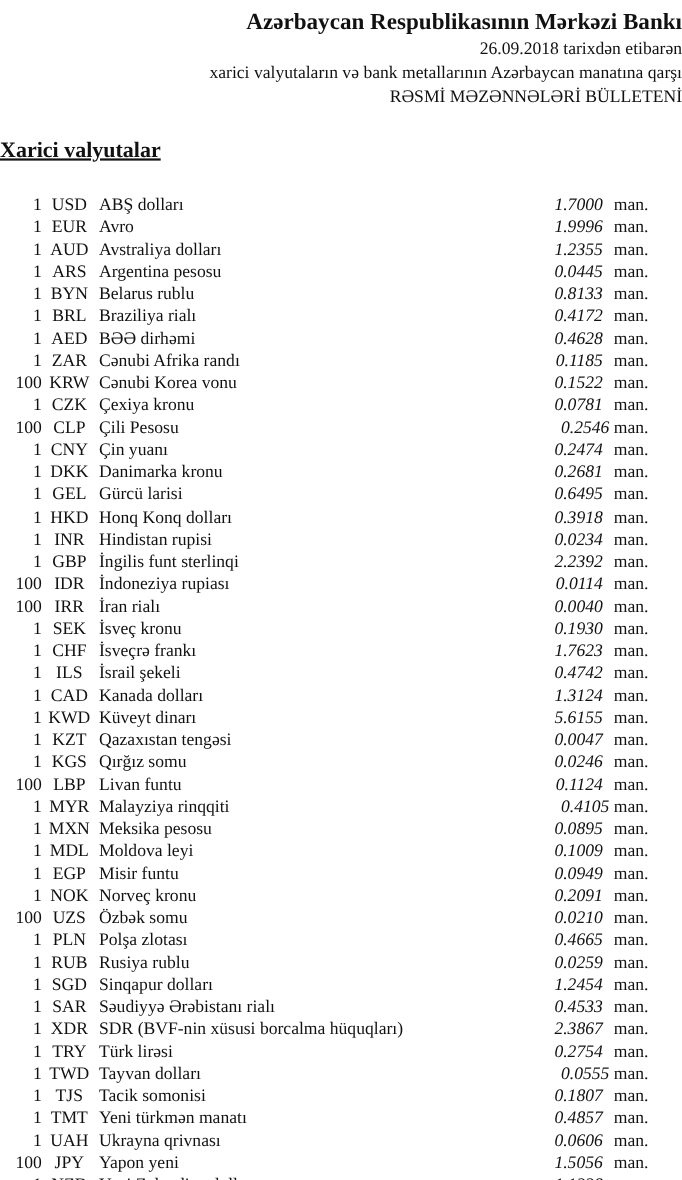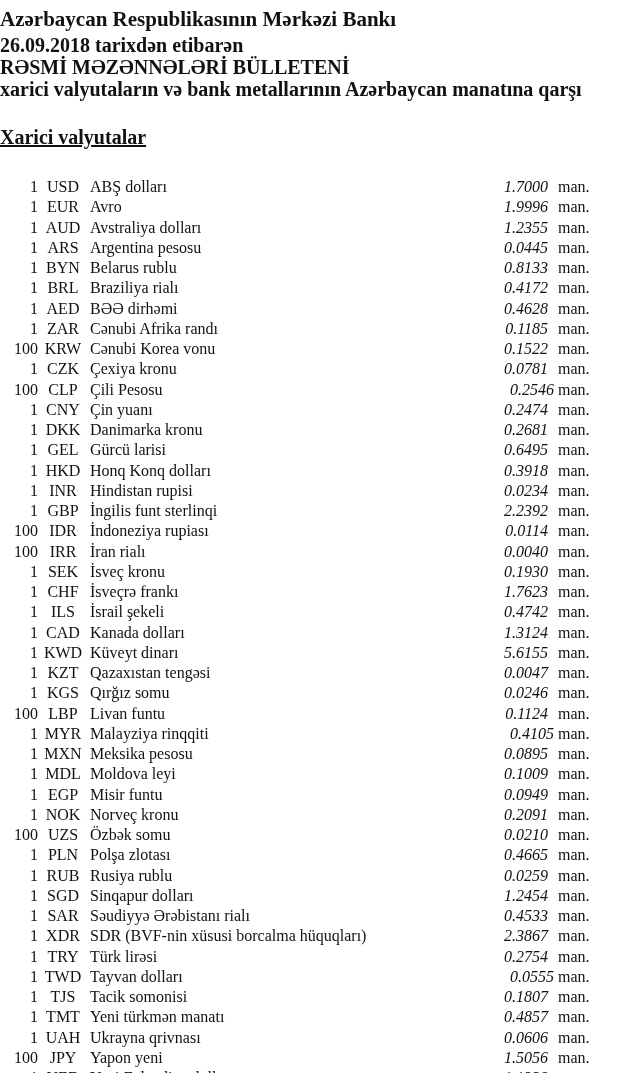--- a/index.html
+++ b/index.html
@@ -13,31 +13,31 @@
     overflow: hidden;
     font-family: "Liberation Serif", "DejaVu Serif", serif;
     color: #111111;
   }
   .page {
     width: 620px;
     height: 1073px;
     box-sizing: border-box;
   }
   header {
-    text-align: left;
+    text-align: right;
     padding-top: 5px;
   }
   .bank-name {
     font-size: 21px;
     font-weight: bold;
     line-height: 29px;
   }
   .header-line {
-    font-size: 20px;
-    font-weight: bold;
+    font-size: 16px;
+    font-weight: normal;
     line-height: 22px;
   }
   .section-title {
     text-align: left;
     font-size: 20px;
     font-weight: bold;
     line-height: 20px;
     margin-top: 27px;
     margin-bottom: 5px;
     text-decoration: underline;
@@ -87,22 +87,22 @@
   .row.tight .rate { width: 84px; }
   .row.tight .unit { padding-left: 4px; }
 </style>
 </head>
 <body>
 
 <div class="page">
   <header>
     <div class="bank-name">Azərbaycan Respublikasının Mərkəzi Bankı</div>
     <div class="header-line">26.09.2018 tarixdən etibarən</div>
+    <div class="header-line">xarici valyutaların və bank metallarının Azərbaycan manatına qarşı</div>
     <div class="header-line">RƏSMİ MƏZƏNNƏLƏRİ BÜLLETENİ</div>
-    <div class="header-line">xarici valyutaların və bank metallarının Azərbaycan manatına qarşı</div>
   </header>
 
   <div class="section-title">Xarici valyutalar</div>
 
   <main class="rates-table" id="rates-table">
       <div class="row">
         <span class="qty">1</span>
         <span class="code">USD</span>
         <span class="name">ABŞ dolları</span>
         <span class="rate">1.7000</span>

